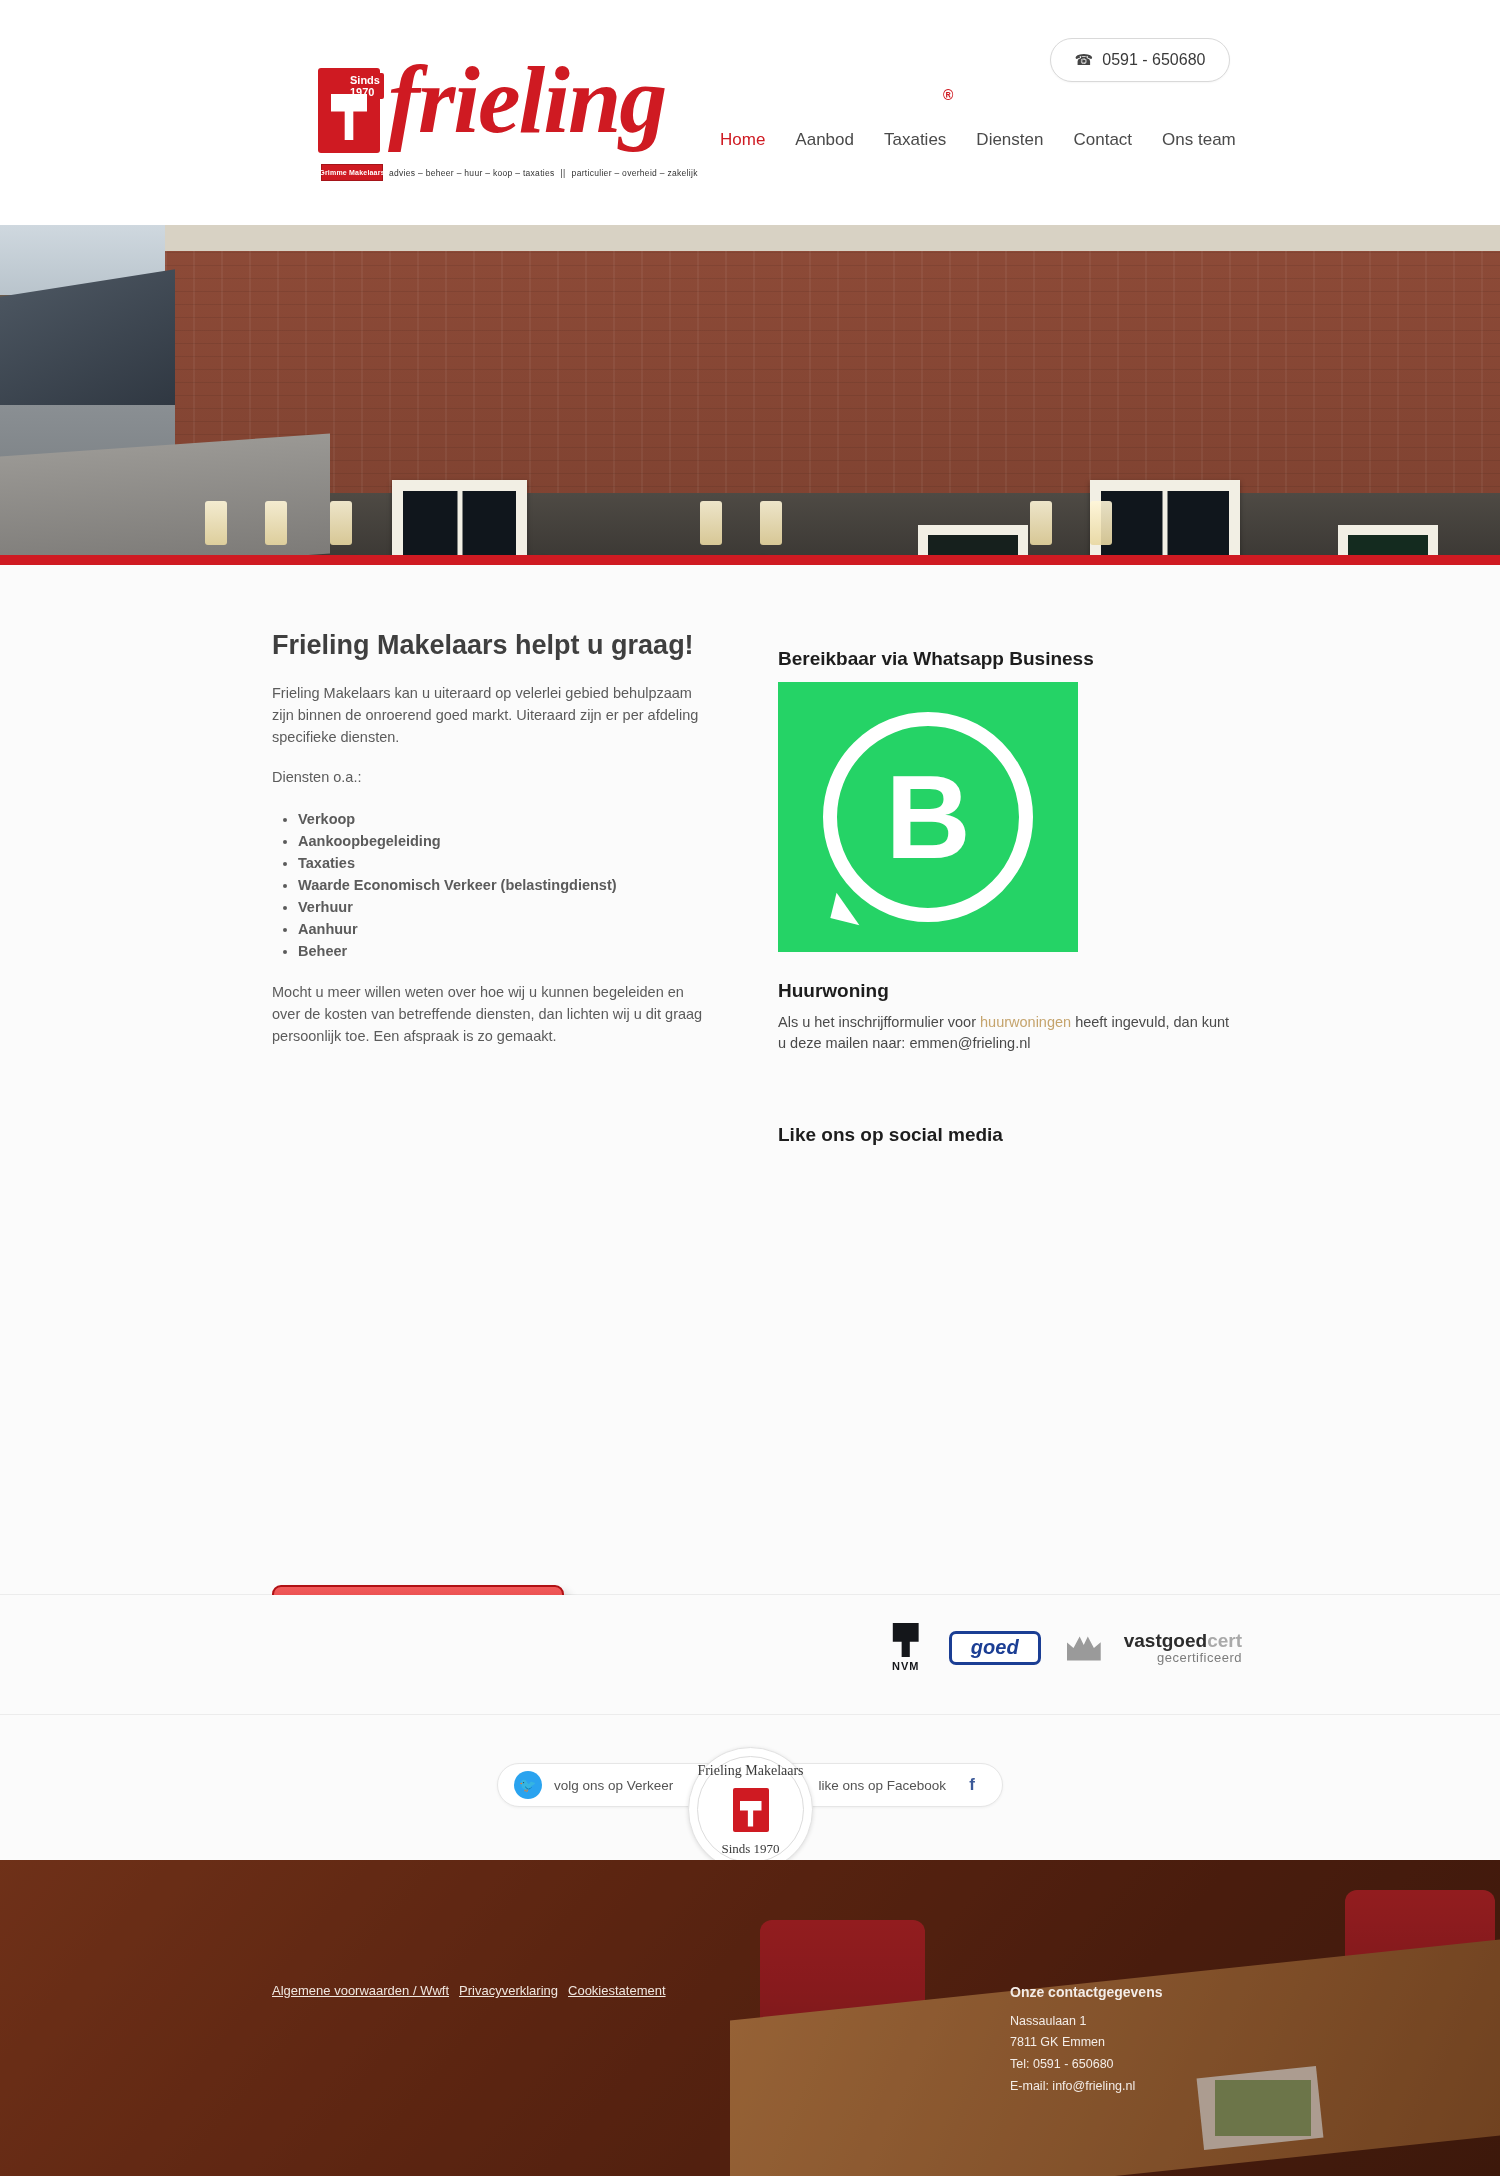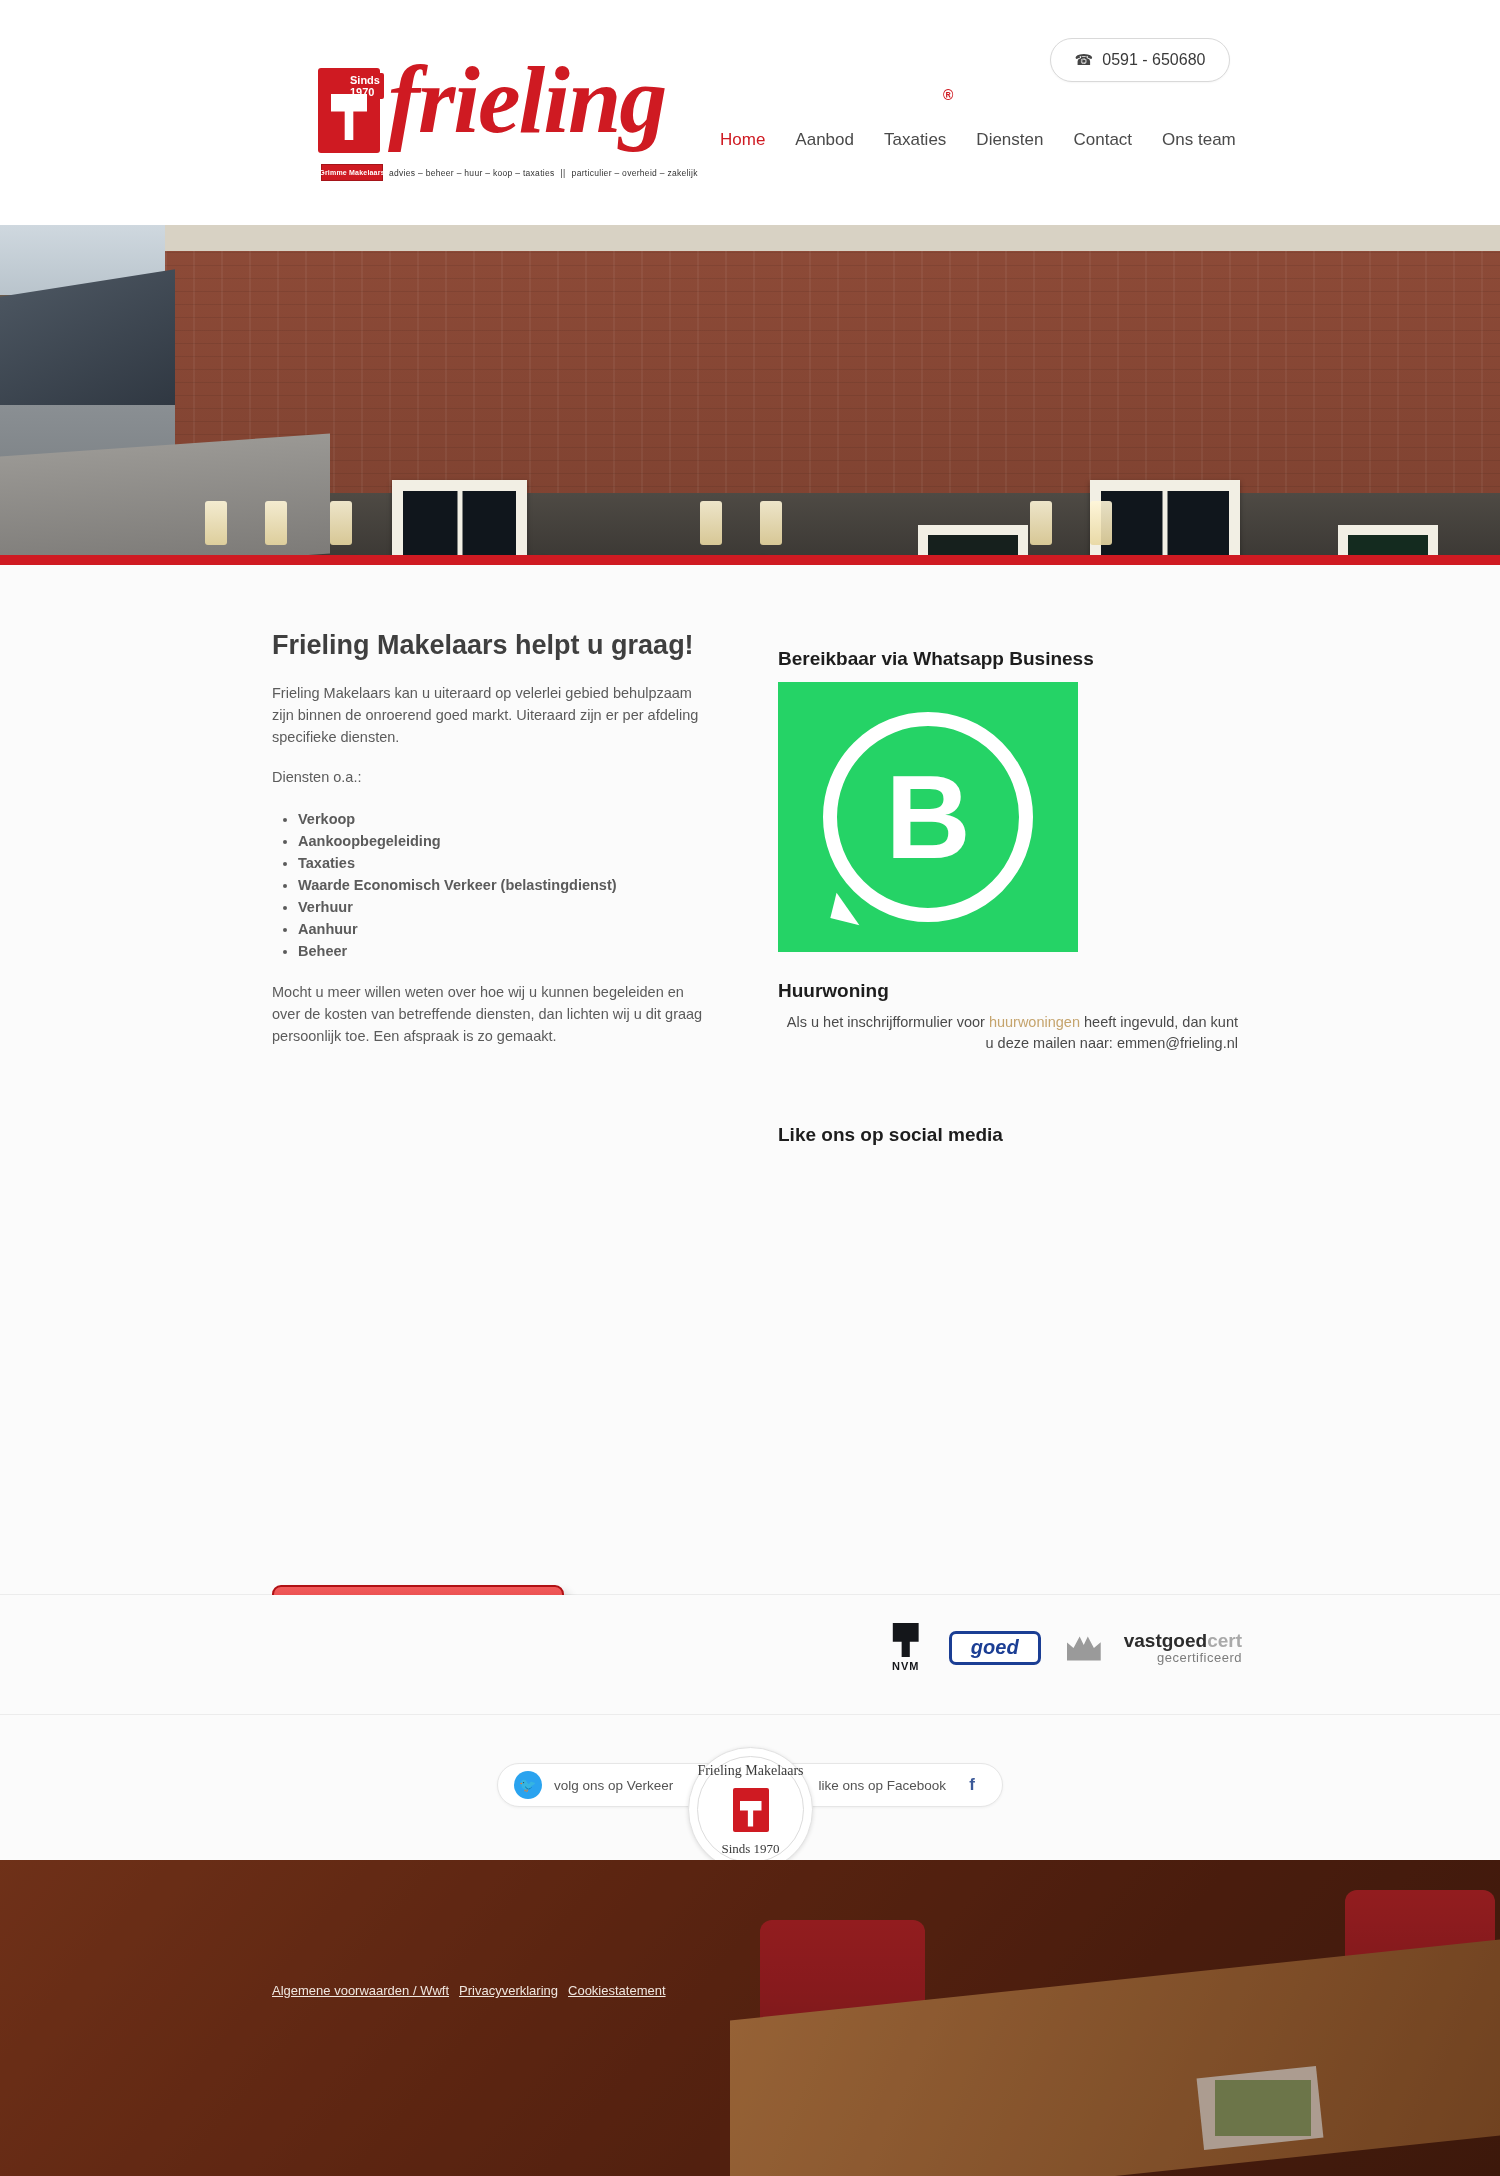--- a/index.html
+++ b/index.html
@@ -219,21 +219,21 @@
   }
   .wa-bubble:after {
     content:""; position:absolute; left:-4px; bottom:-14px;
     width:0; height:0;
     border-left:30px solid #ffffff;
     border-top:26px solid transparent;
     transform:rotate(14deg);
   }
   .wa-b { font-size:118px; font-weight:bold; color:#fff; line-height:1; font-family:"Liberation Sans",sans-serif; }
   .huur-block { margin-top:28px; }
-  .huur-text { font-size:14.5px; color:#4a4a4a; line-height:1.45;text-align:right; }
+  .huur-text { font-size:14.5px; color:#4a4a4a; line-height:1.45; }
   .huur-text a { color:#c5a46d; text-decoration:none; }
   .social-title { font-size:19px; font-weight:bold; color:#1d1d1d; margin-top:70px; }
 
   .aanbod-btn {
     position:absolute; left:452px; top:1330px;
     width:268px; height:44px; border-radius:22px;
     background:#c8102e;
     color:#fff; font-size:14.5px;
     display:flex; align-items:center; justify-content:center; gap:12px;
     cursor:pointer;
@@ -540,13 +540,20 @@
     <div class="f-paper2"></div>
     <div class="f-overlay"></div>
   </div>
 
   <div class="f-links">
     <span>Algemene voorwaarden / Wwft</span>
     <span>Privacyverklaring</span>
     <span>Cookiestatement</span>
   </div>
 
+  <div class="f-contact">
+    <div class="ct">Onze contactgegevens</div>
+    <div>Nassaulaan 1</div>
+    <div>7811 GK Emmen</div>
+    <div>Tel: 0591 - 650680</div>
+    <div>E-mail: info@frieling.nl</div>
+  </div>
 </div>
 
 </body></html>

